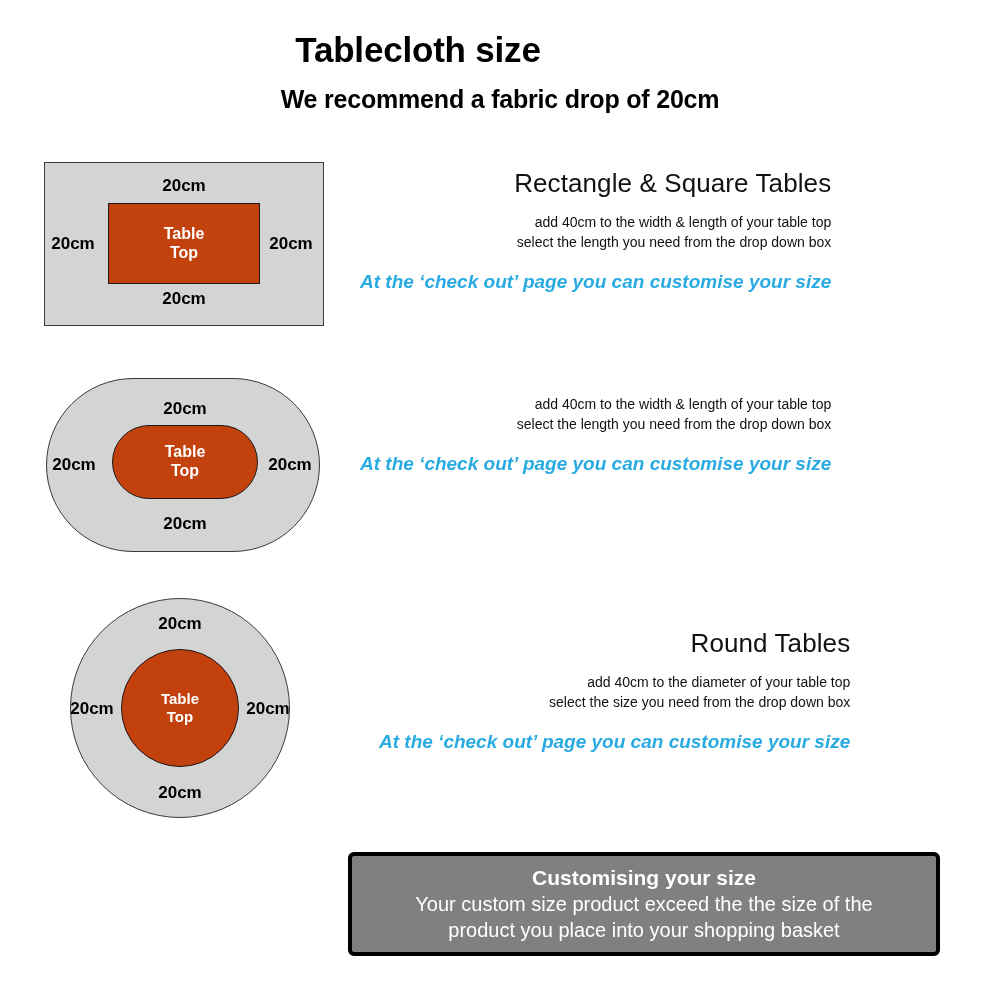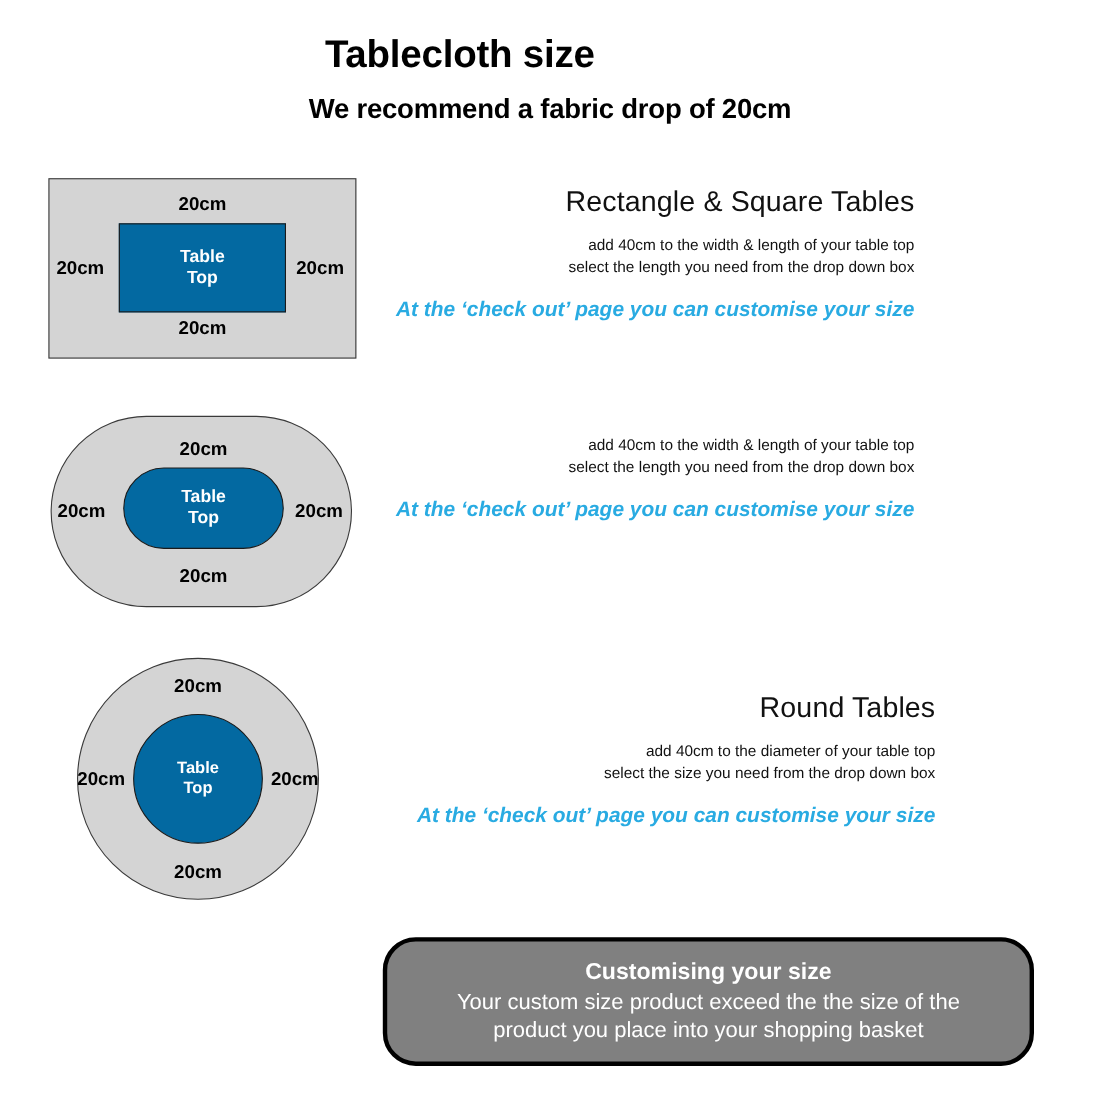--- a/index.html
+++ b/index.html
@@ -44,21 +44,21 @@
   .diagram { position: absolute; }
 
   .shape-outer {
     position: absolute;
     background: #d4d4d4;
     border: 1px solid #3a3a3a;
     box-sizing: border-box;
   }
   .shape-inner {
     position: absolute;
-    background: #0369a1;
+    background: #c2410c;
     border: 1px solid #1a1a1a;
     box-sizing: border-box;
     display: flex;
     flex-direction: column;
     align-items: center;
     justify-content: center;
     color: #ffffff;
     font-weight: bold;
     line-height: 1.18;
   }
@@ -101,25 +101,25 @@
     white-space: nowrap;
     margin-top: 18px;
   }
 
   
   .custom-box {
     position: absolute;
     left: 348px;
     top: 852px;
     width: 592px;
-    height: 117px;
+    height: 104px;
     box-sizing: border-box;
     background: #808080;
     border: 4px solid #000000;
-    border-radius: 30px;
+    border-radius: 6px;
     display: flex;
     flex-direction: column;
     align-items: center;
     justify-content: center;
     color: #ffffff;
     text-align: center;
   }
   .custom-title {
     font-size: 21px;
     font-weight: bold;

